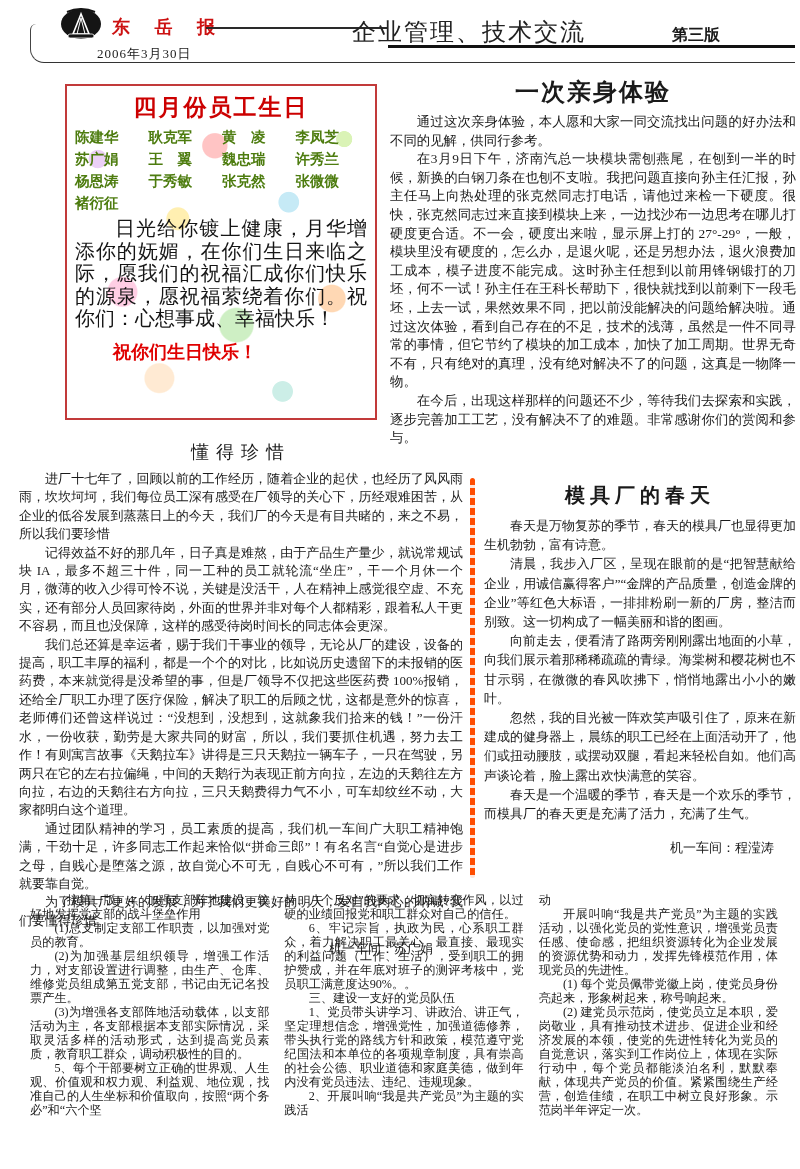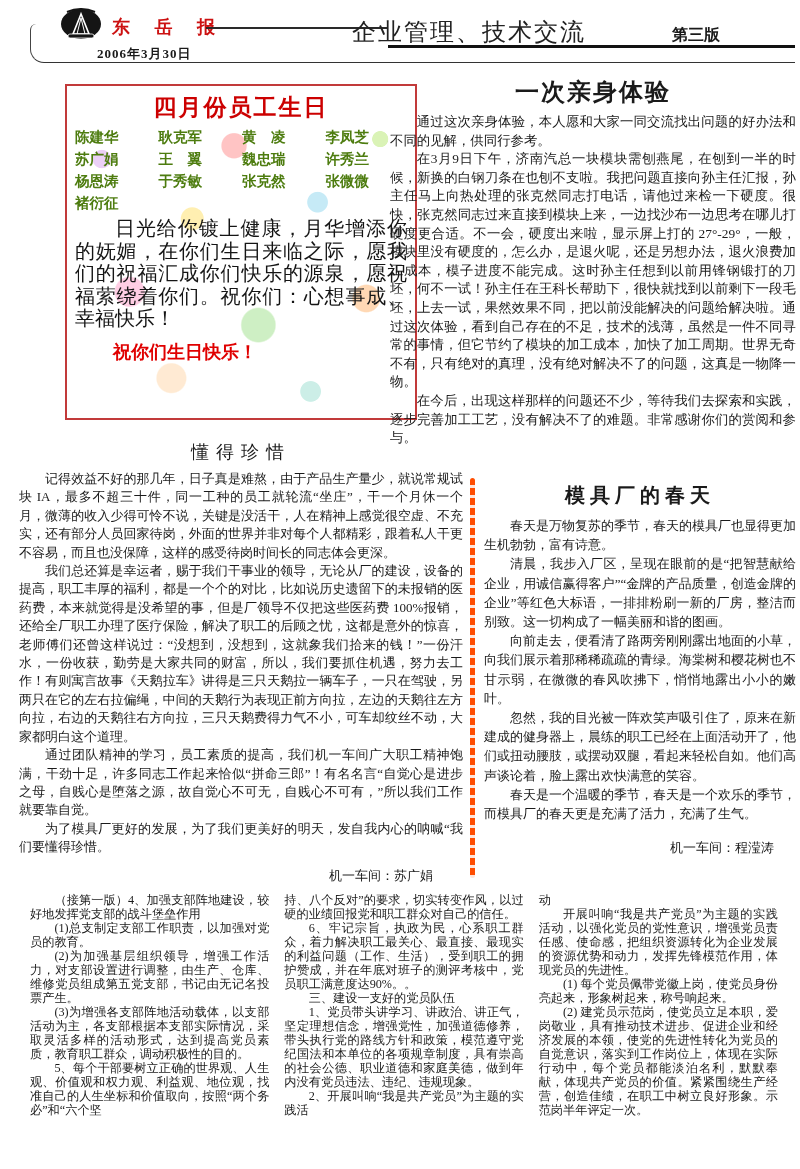--- a/index.html
+++ b/index.html
@@ -16,31 +16,31 @@
   .paper-name {
     position:absolute; left:112px; top:15px;
     color:#cc1111; font-weight:bold; font-size:18px; letter-spacing:10px; white-space:nowrap;
   }
   .name-rule { position:absolute; left:206px; top:27px; width:182px; height:2px; background:#2a2a2a; }
   .section-title {
     position:absolute; left:352px; top:16px; font-size:24px; letter-spacing:2px;
     color:#222; white-space:nowrap;
   }
   .edition { position:absolute; left:672px; top:25px; font-size:16px; font-weight:bold; }
-  .paper-date { position:absolute; left:97px; top:45px; font-size:13px; font-weight:bold; letter-spacing:1px; }
+  .paper-date { position:absolute; left:97px; top:45px; font-size:13px; font-weight:normal; letter-spacing:1px; }
   .rule-thick { position:absolute; left:388px; top:45px; width:407px; height:3px; background:#111; }
   .bracket {
     position:absolute; left:30px; top:24px; width:765px; height:39px;
     border-left:1.5px solid #444; border-bottom:1.5px solid #333;
     border-bottom-left-radius:14px; border-top-left-radius:6px;
   }
 
   
   .birthday-box {
-    position:absolute; left:65px; top:84px; width:352px; height:336px;
+    position:absolute; left:65px; top:84px; width:312px; height:336px;
     border:2px solid #c23a3a; overflow:hidden; background:#fff;
   }
   .bday-bg {
     position:absolute; inset:0; opacity:.5; pointer-events:none;
     background:
       radial-gradient(circle 26px at 18% 62%, #ff9ecb 0 55%, transparent 60%),
       radial-gradient(circle 20px at 36% 40%, #ffe066 0 55%, transparent 60%),
       radial-gradient(circle 30px at 55% 72%, #9fe08a 0 55%, transparent 60%),
       radial-gradient(circle 18px at 72% 35%, #8fd7ef 0 55%, transparent 60%),
       radial-gradient(circle 24px at 86% 64%, #ffb36b 0 55%, transparent 60%),
@@ -145,20 +145,21 @@
 
 <div class="article article-experience">
   <h2>一次亲身体验</h2>
   <p>通过这次亲身体验，本人愿和大家一同交流找出问题的好办法和不同的见解，供同行参考。</p>
   <p>在3月9日下午，济南汽总一块模块需刨燕尾，在刨到一半的时候，新换的白钢刀条在也刨不支啦。我把问题直接向孙主任汇报，孙主任马上向热处理的张克然同志打电话，请他过来检一下硬度。很快，张克然同志过来直接到模块上来，一边找沙布一边思考在哪儿打硬度更合适。不一会，硬度出来啦，显示屏上打的 27°-29°，一般，模块里没有硬度的，怎么办，是退火呢，还是另想办法，退火浪费加工成本，模子进度不能完成。这时孙主任想到以前用锋钢锻打的刀坯，何不一试！孙主任在王科长帮助下，很快就找到以前剩下一段毛坯，上去一试，果然效果不同，把以前没能解决的问题给解决啦。通过这次体验，看到自己存在的不足，技术的浅薄，虽然是一件不同寻常的事情，但它节约了模块的加工成本，加快了加工周期。世界无奇不有，只有绝对的真理，没有绝对解决不了的问题，这真是一物降一物。</p>
   <p>在今后，出现这样那样的问题还不少，等待我们去探索和实践，逐步完善加工工艺，没有解决不了的难题。非常感谢你们的赏阅和参与。</p>
 </div>
 
 <div class="article article-cherish">
   <h2>懂得珍惜</h2>
+  <p>进厂十七年了，回顾以前的工作经历，随着企业的起伏，也经历了风风雨雨，坎坎坷坷，我们每位员工深有感受在厂领导的关心下，历经艰难困苦，从企业的低谷发展到蒸蒸日上的今天，我们厂的今天是有目共睹的，来之不易，所以我们要珍惜</p>
   <p>记得效益不好的那几年，日子真是难熬，由于产品生产量少，就说常规试块 IA，最多不超三十件，同一工种的员工就轮流“坐庄”，干一个月休一个月，微薄的收入少得可怜不说，关键是没活干，人在精神上感觉很空虚、不充实，还有部分人员回家待岗，外面的世界并非对每个人都精彩，跟着私人干更不容易，而且也没保障，这样的感受待岗时间长的同志体会更深。</p>
   <p>我们总还算是幸运者，赐于我们干事业的领导，无论从厂的建设，设备的提高，职工丰厚的福利，都是一个个的对比，比如说历史遗留下的未报销的医药费，本来就觉得是没希望的事，但是厂领导不仅把这些医药费 100%报销，还给全厂职工办理了医疗保险，解决了职工的后顾之忧，这都是意外的惊喜，老师傅们还曾这样说过：“没想到，没想到，这就象我们拾来的钱！”一份汗水，一份收获，勤劳是大家共同的财富，所以，我们要抓住机遇，努力去工作！有则寓言故事《天鹅拉车》讲得是三只天鹅拉一辆车子，一只在驾驶，另两只在它的左右拉偏绳，中间的天鹅行为表现正前方向拉，左边的天鹅往左方向拉，右边的天鹅往右方向拉，三只天鹅费得力气不小，可车却纹丝不动，大家都明白这个道理。</p>
   <p>通过团队精神的学习，员工素质的提高，我们机一车间广大职工精神饱满，干劲十足，许多同志工作起来恰似“拼命三郎”！有名名言“自觉心是进步之母，自贱心是堕落之源，故自觉心不可无，自贱心不可有，”所以我们工作就要靠自觉。</p>
   <p>为了模具厂更好的发展，为了我们更美好的明天，发自我内心的呐喊“我们要懂得珍惜。</p>
   <div class="signature">机一车间：苏广娟</div>
 </div>
 
 <div class="column-divider"></div>
 
 <div class="article article-spring">

